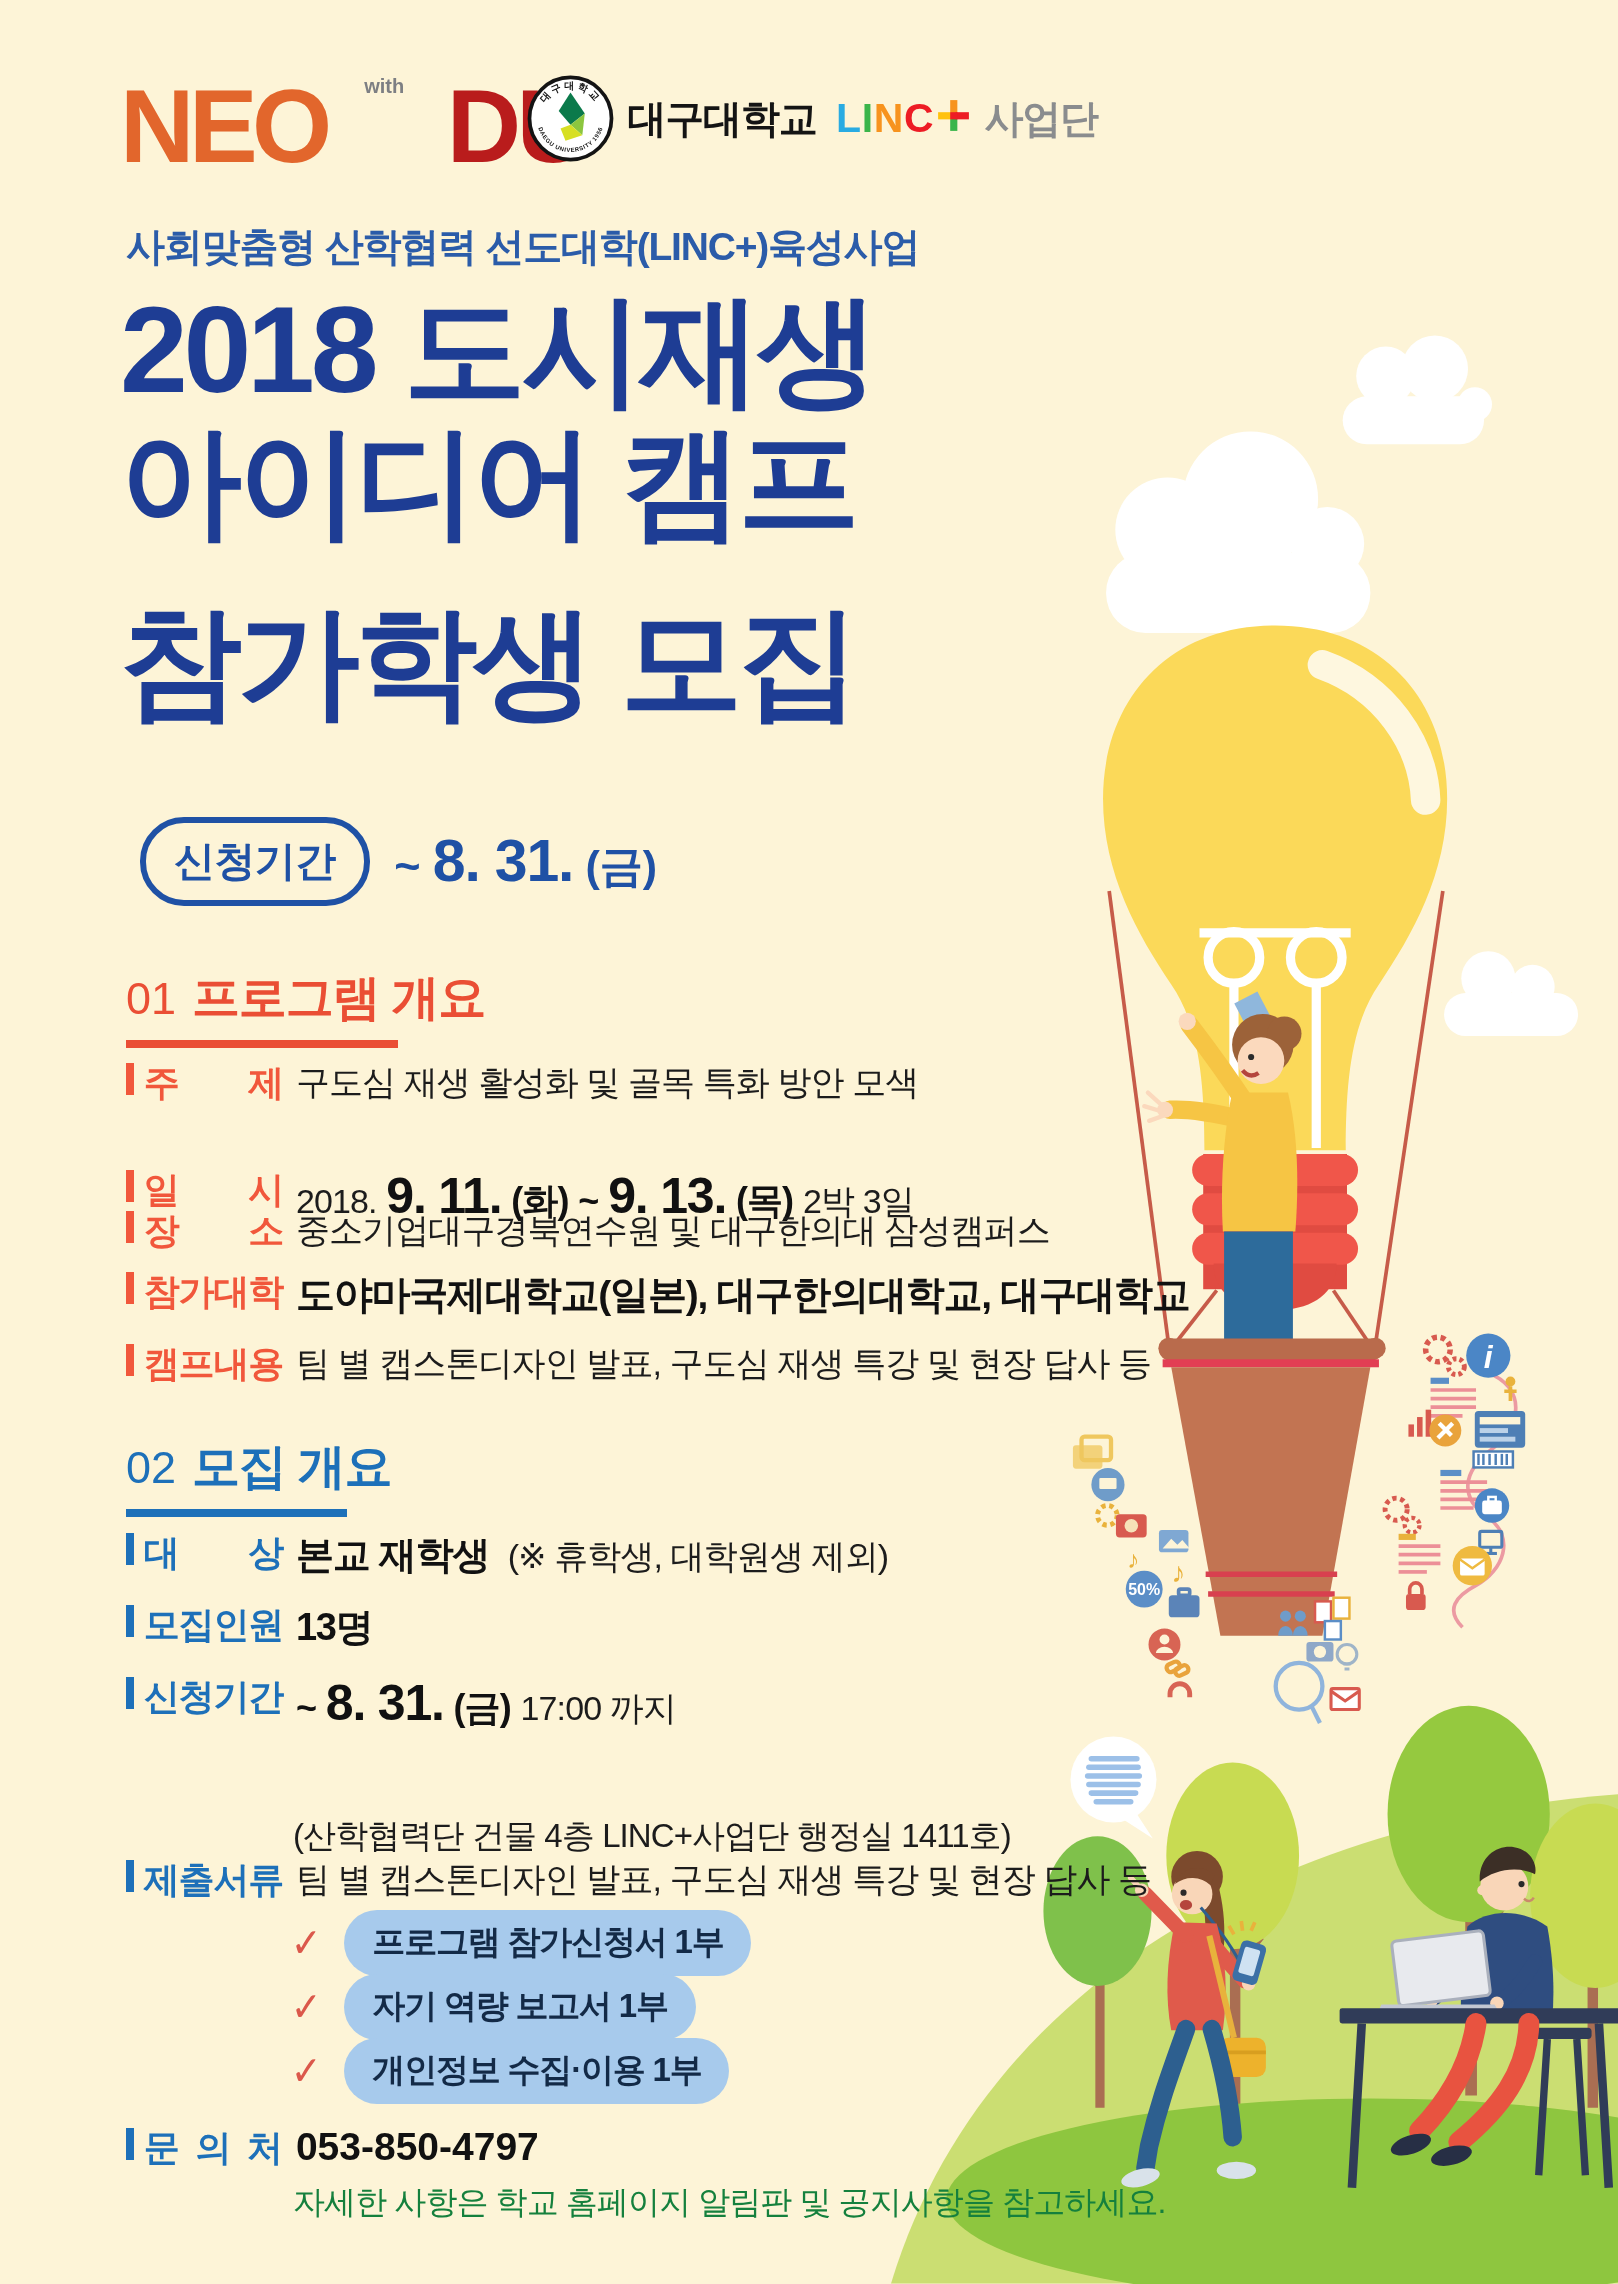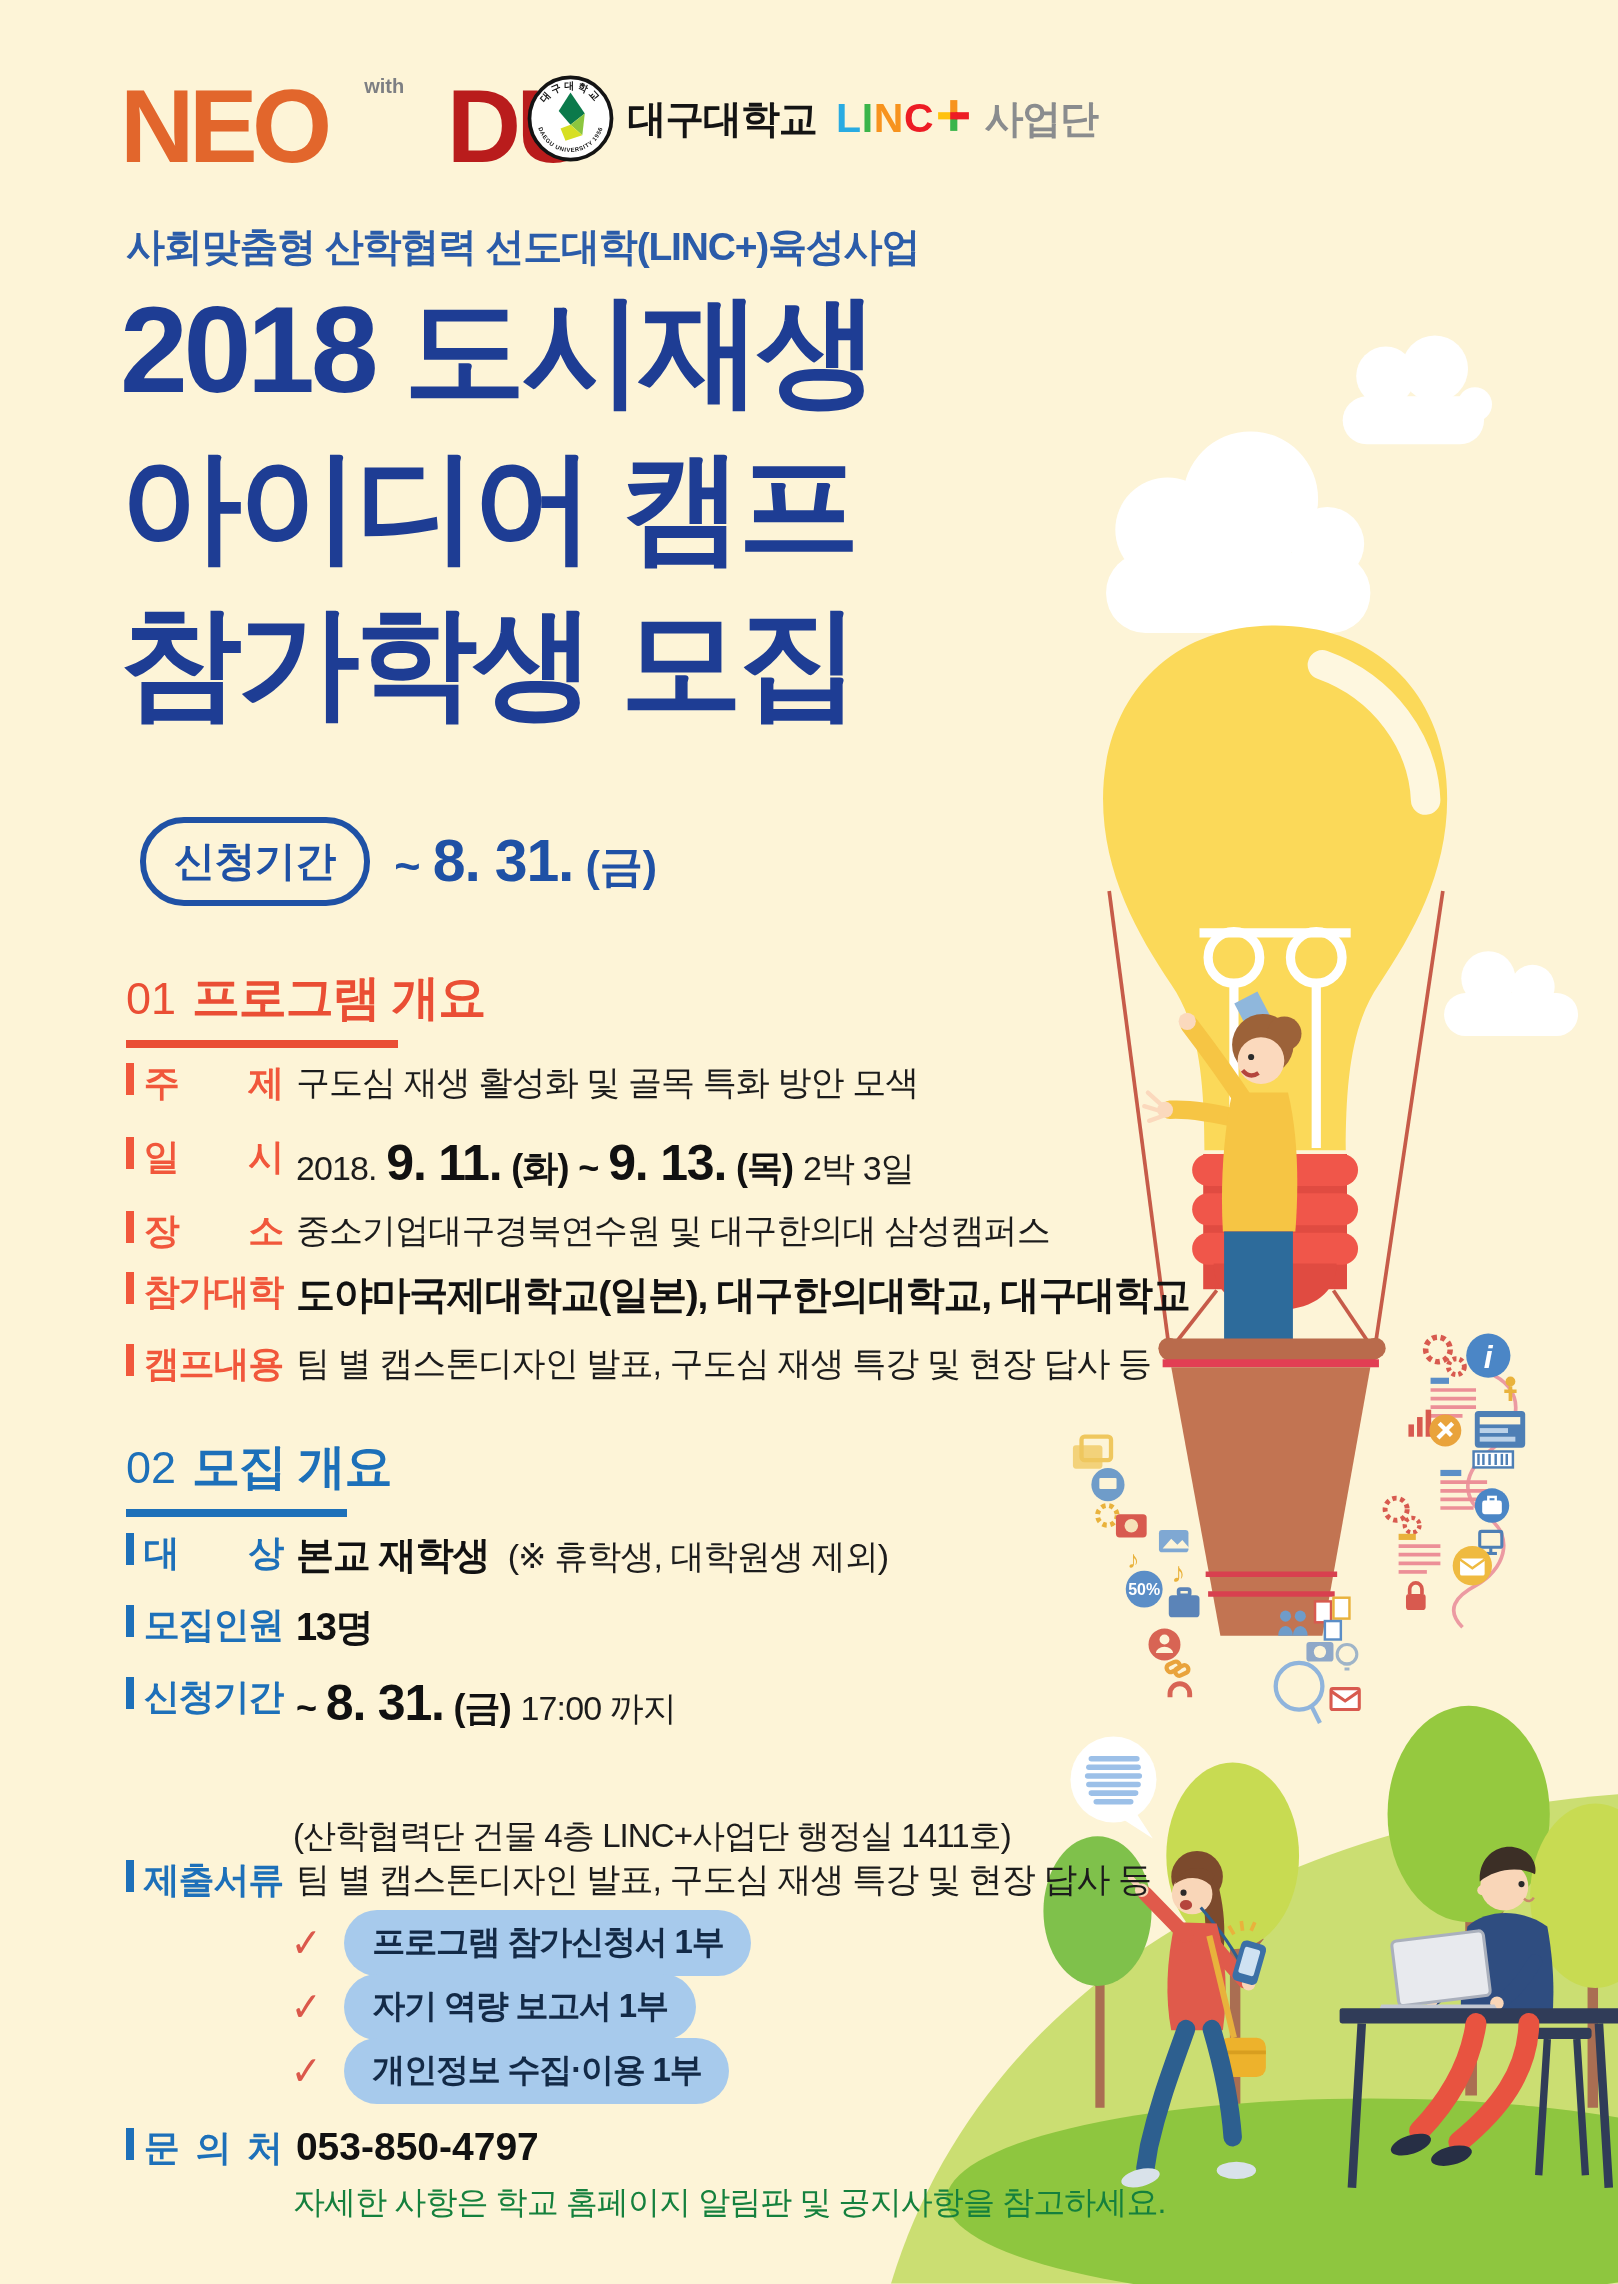--- a/index.html
+++ b/index.html
@@ -437,21 +437,21 @@
             <rect x="2" y="24" width="24" height="13" fill="#FFC20E"></rect>
             <rect x="34" y="24" width="24" height="13" fill="#ED1C24"></rect>
             <rect x="24" y="24" width="13" height="13" fill="#ED1C24"></rect>
           </svg></span>
       </span>
     <span class="unit">사업단</span>
   </div>
 
   <div class="layer subtitle" style="left:126px;top:220px">사회맞춤형 산학협력 선도대학(LINC+)육성사업</div>
   <div class="layer title-line" style="left:120px;top:289px">2018 도시재생</div>
-  <div class="layer title-line" style="left:120px;top:445px">아이디어 캠프</div>
+  <div class="layer title-line" style="left:120px;top:421px">아이디어 캠프</div>
   <div class="layer title-line" style="left:120px;top:601px">참가학생 모집</div>
 
   <div class="layer badge-row" style="left:140px;top:817px">
     <span class="badge">신청기간</span>
     <span class="badge-date">
       <span class="tl">~</span>
       <span class="dt">8. 31.</span>
       <span class="dy">(금)</span>
     </span>
   </div>
@@ -460,21 +460,21 @@
     <span class="num">01</span><span class="txt">프로그램 개요</span>
     <div class="underline red-bg"></div>
   </div>
 
   <div class="row" style="top:1059px">
     <span class="bar red-bg"></span>
     <span class="lbl red-text">주  제</span>
     <span class="val">구도심 재생 활성화 및 골목 특화 방안 모색</span>
   </div>
 
-  <div class="row" style="top:1133px">
+  <div class="row" style="top:1166px">
     <span class="bar red-bg"></span>
     <span class="lbl red-text">일  시</span>
     <span class="val parts">
       <span class="seg">2018.</span>
       <span class="seg big">9. 11.</span>
       <span class="seg md">(화)</span>
       <span class="seg md">~</span>
       <span class="seg big">9. 13.</span>
       <span class="seg md">(목)</span>
       <span class="seg">2박 3일</span>

